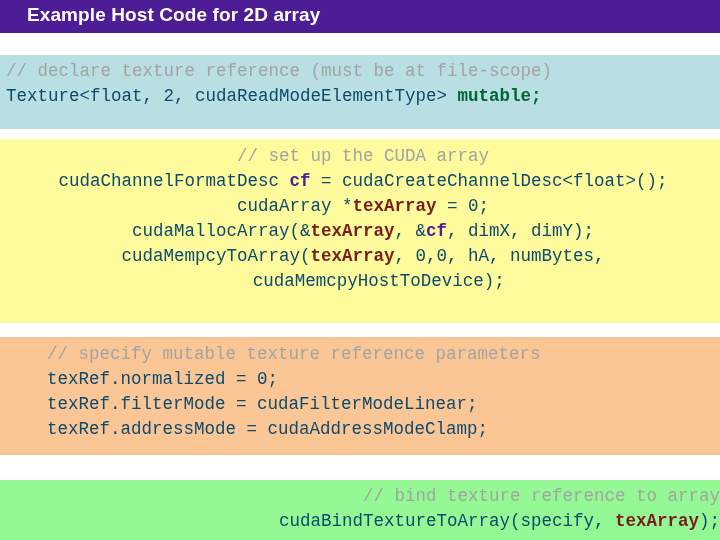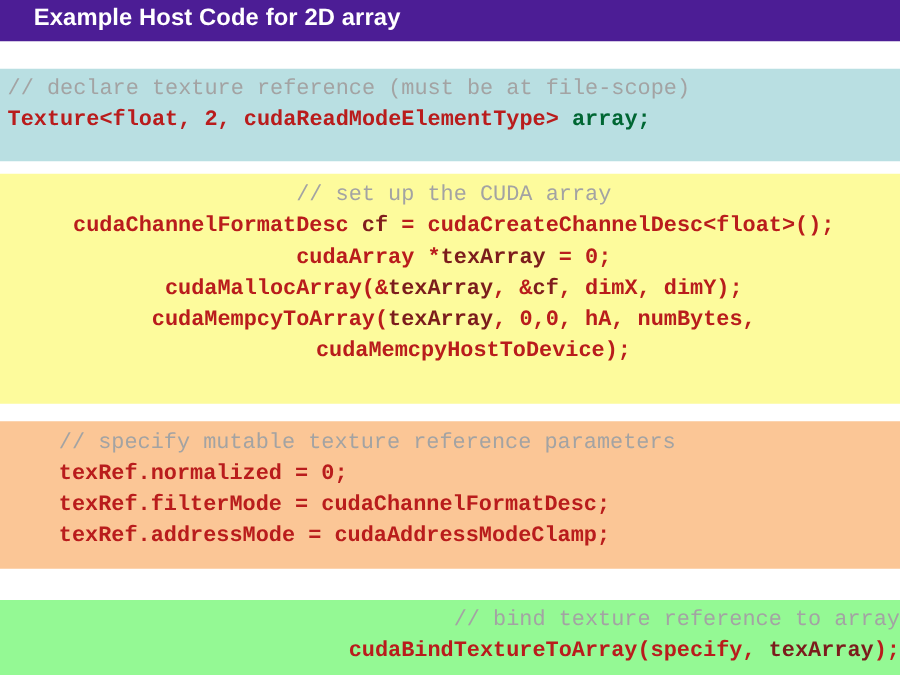--- a/index.html
+++ b/index.html
@@ -59,23 +59,23 @@
     padding-left: 6px;
   }
   .code-line.bold {
     font-weight: bold;
   }
   .comment {
     color: #a3a3a3;
     font-weight: normal;
   }
   .tok-green   { color: #006633; font-weight: bold; }
-  .tok-blue    { color: #7f1d1d; font-weight: bold; }
+  .tok-blue    { color: #4c1d95; font-weight: bold; }
   .tok-maroon  { color: #7b1c1c; font-weight: bold; }
-  .tok-plain   { color: #b91c1c; font-weight: bold; }
+  .tok-plain   { color: #0c4a6e; font-weight: normal; }
 
   
   #block-declare  { top: 55px;  height: 74px;  background: #b9dfe2; }
   #block-setup    { top: 139px; height: 184px; background: #fdfb9c; }
   #block-params   { top: 337px; height: 118px; background: #fbc696; padding-left: 41px; }
   #block-bind     { top: 480px; height: 67px;  background: #94f994; text-align: right; }
 
   #block-declare .pad  { padding-top: 4px; }
   #block-setup   .pad  { padding-top: 5px; }
   #block-params  .pad  { padding-top: 5px; }
@@ -86,40 +86,40 @@
 
 <div id="slide">
 
   <div class="title-bar">
     <div class="title-text">Example Host Code for 2D array</div>
   </div>
 
   <div class="code-block" id="block-declare" style="background: rgb(185, 223, 226);">
     <div class="pad">
         <div class="code-line"><span class="comment">// declare texture reference (must be at file-scope)</span></div>
-        <div class="code-line bold"><span class="tok-plain">Texture&lt;float, 2, cudaReadModeElementType&gt; </span><span class="tok-green">array;</span></div>
+        <div class="code-line bold"><span class="tok-plain">Texture&lt;float, 2, cudaReadModeElementType&gt; </span><span class="tok-green">mutable;</span></div>
       </div>
   </div>
 
   <div class="code-block" id="block-setup" style="background: rgb(253, 251, 156); text-align: center;">
     <div class="pad">
         <div class="code-line"><span class="comment">// set up the CUDA array</span></div>
         <div class="code-line bold"><span class="tok-plain">cudaChannelFormatDesc </span><span class="tok-blue">cf</span><span class="tok-plain"> = cudaCreateChannelDesc&lt;float&gt;();</span></div>
         <div class="code-line bold"><span class="tok-plain">cudaArray *</span><span class="tok-maroon">texArray</span><span class="tok-plain"> = 0;</span></div>
         <div class="code-line bold"><span class="tok-plain">cudaMallocArray(&amp;</span><span class="tok-maroon">texArray</span><span class="tok-plain">, &amp;</span><span class="tok-blue">cf</span><span class="tok-plain">, dimX, dimY);</span></div>
         <div class="code-line bold"><span class="tok-plain">cudaMempcyToArray(</span><span class="tok-maroon">texArray</span><span class="tok-plain">, 0,0, hA, numBytes,</span></div>
         <div class="code-line bold"><span class="tok-plain">   cudaMemcpyHostToDevice);</span></div>
       </div>
   </div>
 
   <div class="code-block" id="block-params" style="background: rgb(251, 198, 150);">
     <div class="pad">
         <div class="code-line"><span class="comment">// specify mutable texture reference parameters</span></div>
         <div class="code-line bold"><span class="tok-plain">texRef.normalized = 0;</span></div>
-        <div class="code-line bold"><span class="tok-plain">texRef.filterMode = cudaChannelFormatDesc;</span></div>
+        <div class="code-line bold"><span class="tok-plain">texRef.filterMode = cudaFilterModeLinear;</span></div>
         <div class="code-line bold"><span class="tok-plain">texRef.addressMode = cudaAddressModeClamp;</span></div>
       </div>
   </div>
 
   <div class="code-block" id="block-bind" style="background: rgb(148, 249, 148);">
     <div class="pad">
         <div class="code-line"><span class="comment">// bind texture reference to array</span></div>
         <div class="code-line bold"><span class="tok-plain">  cudaBindTextureToArray(specify, </span><span class="tok-maroon">texArray</span><span class="tok-plain">);</span></div>
       </div>
   </div>

